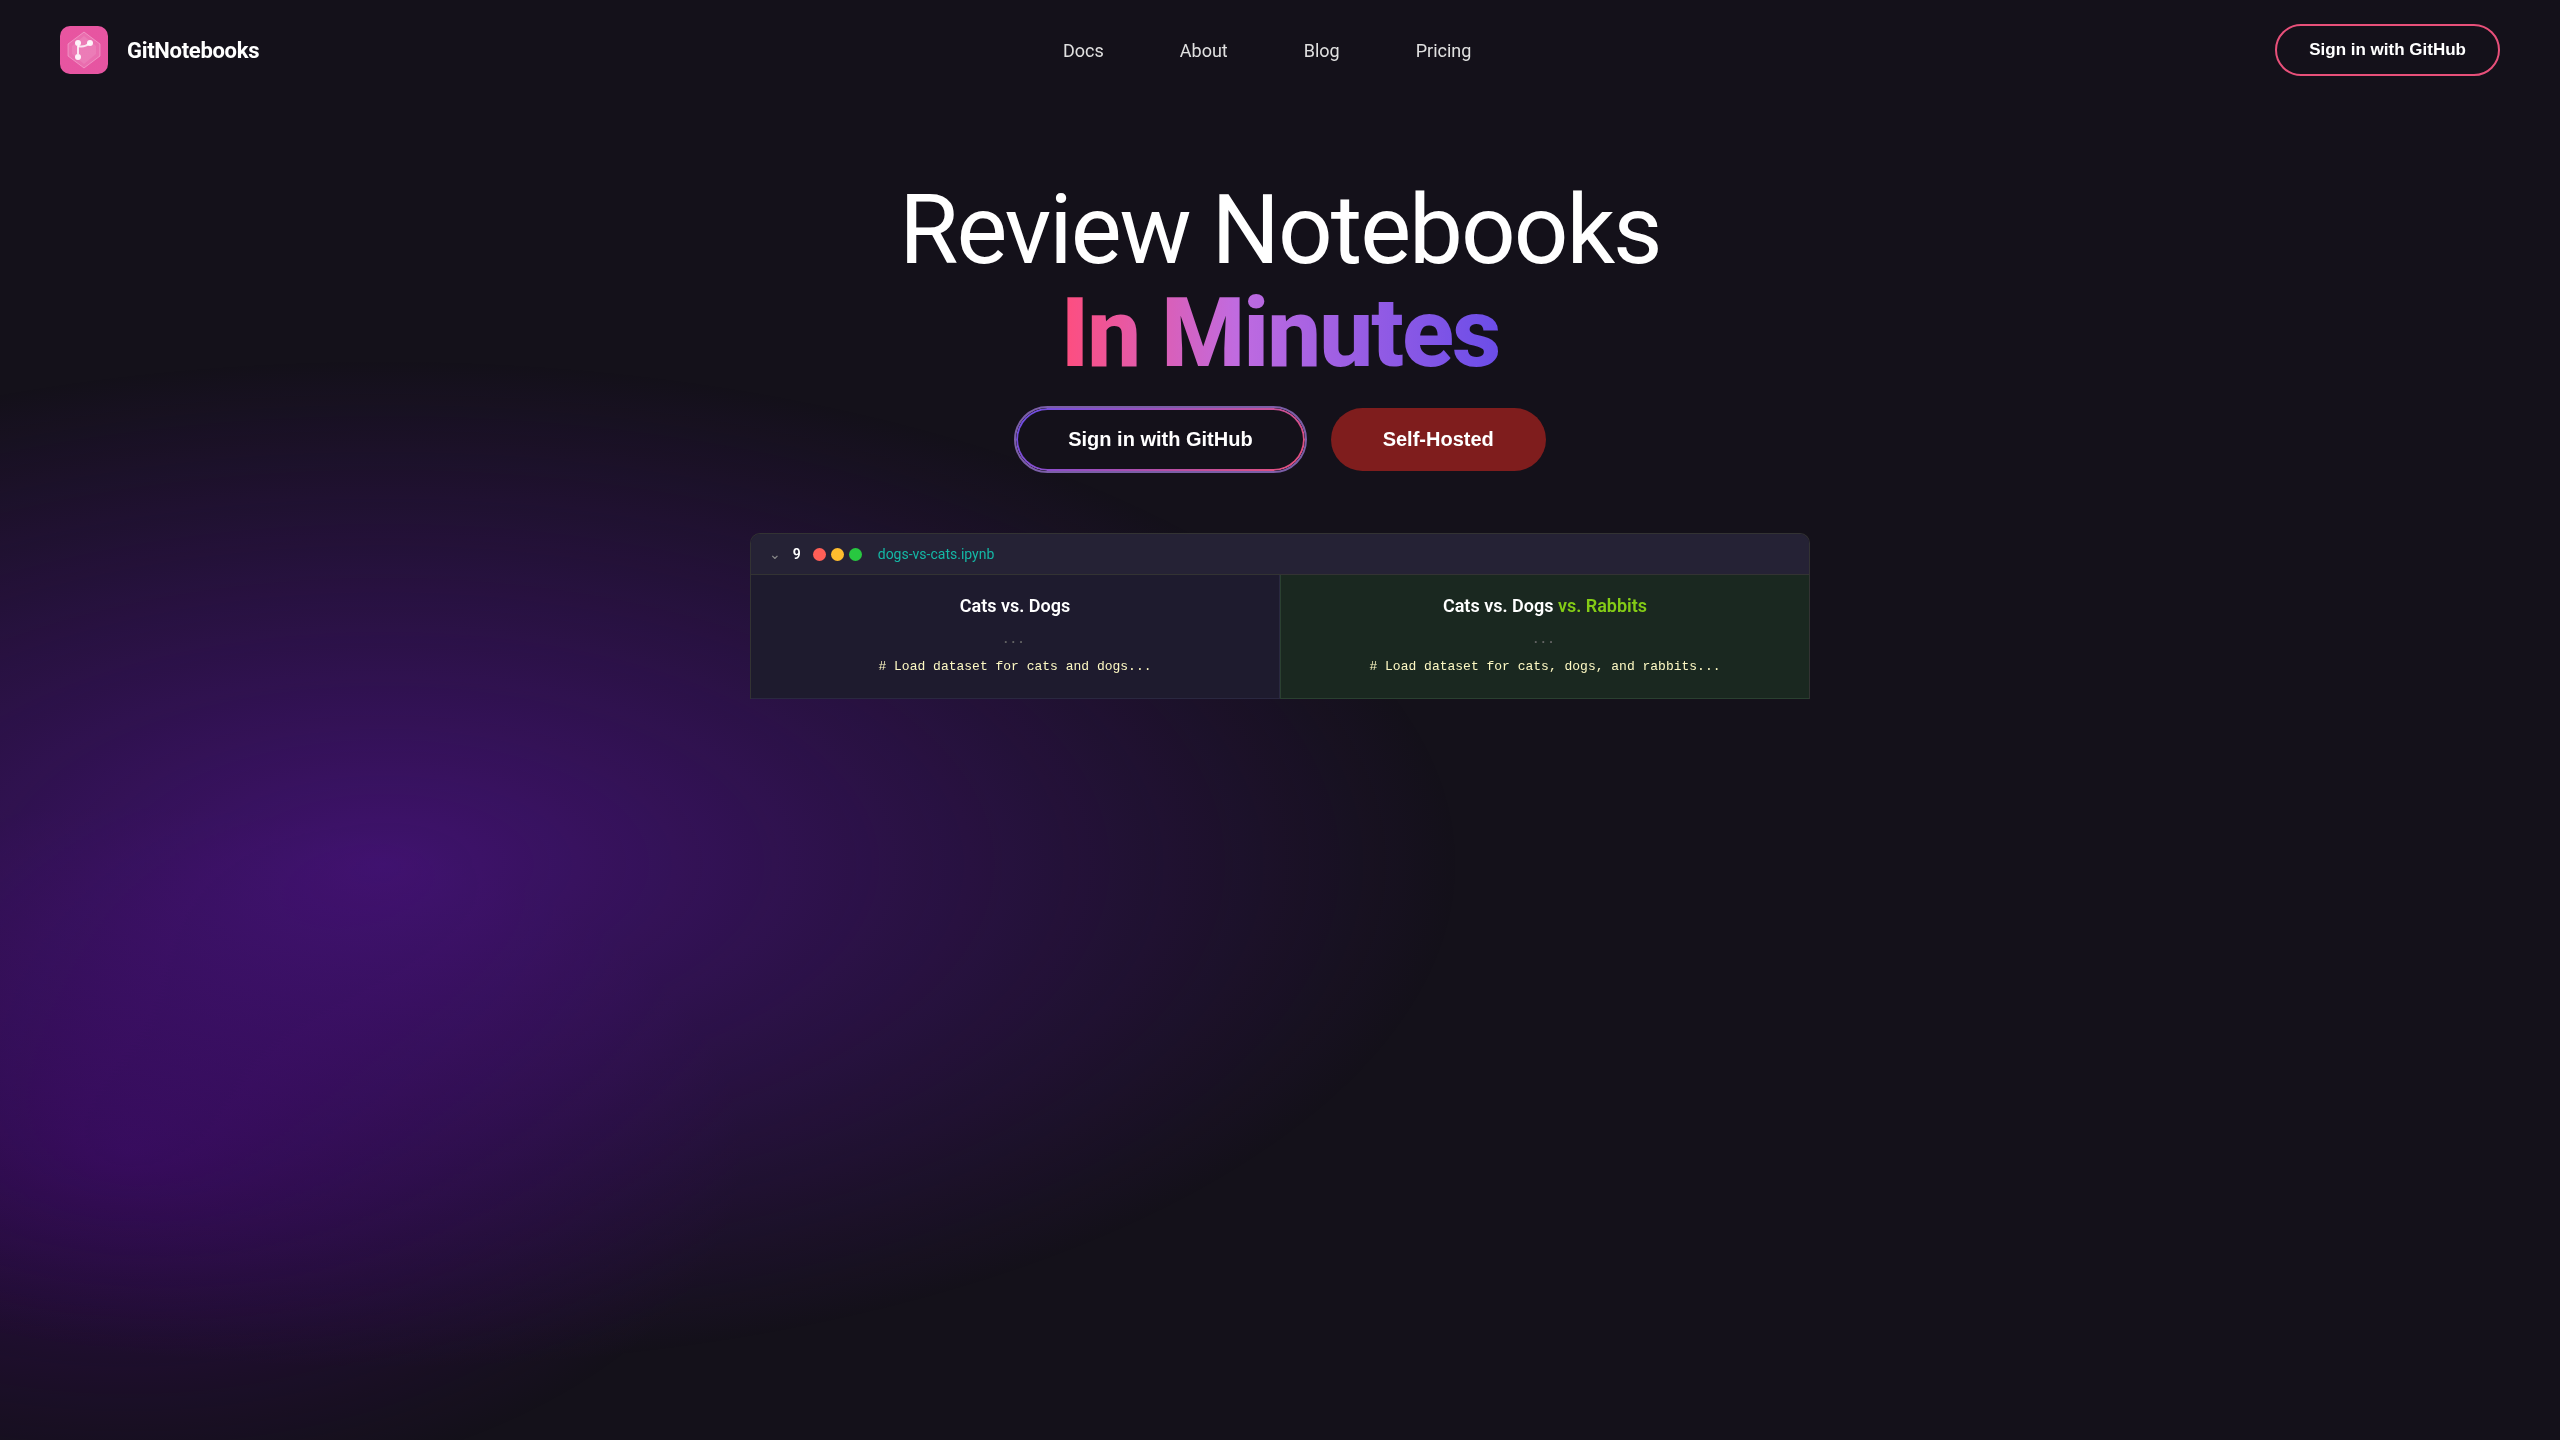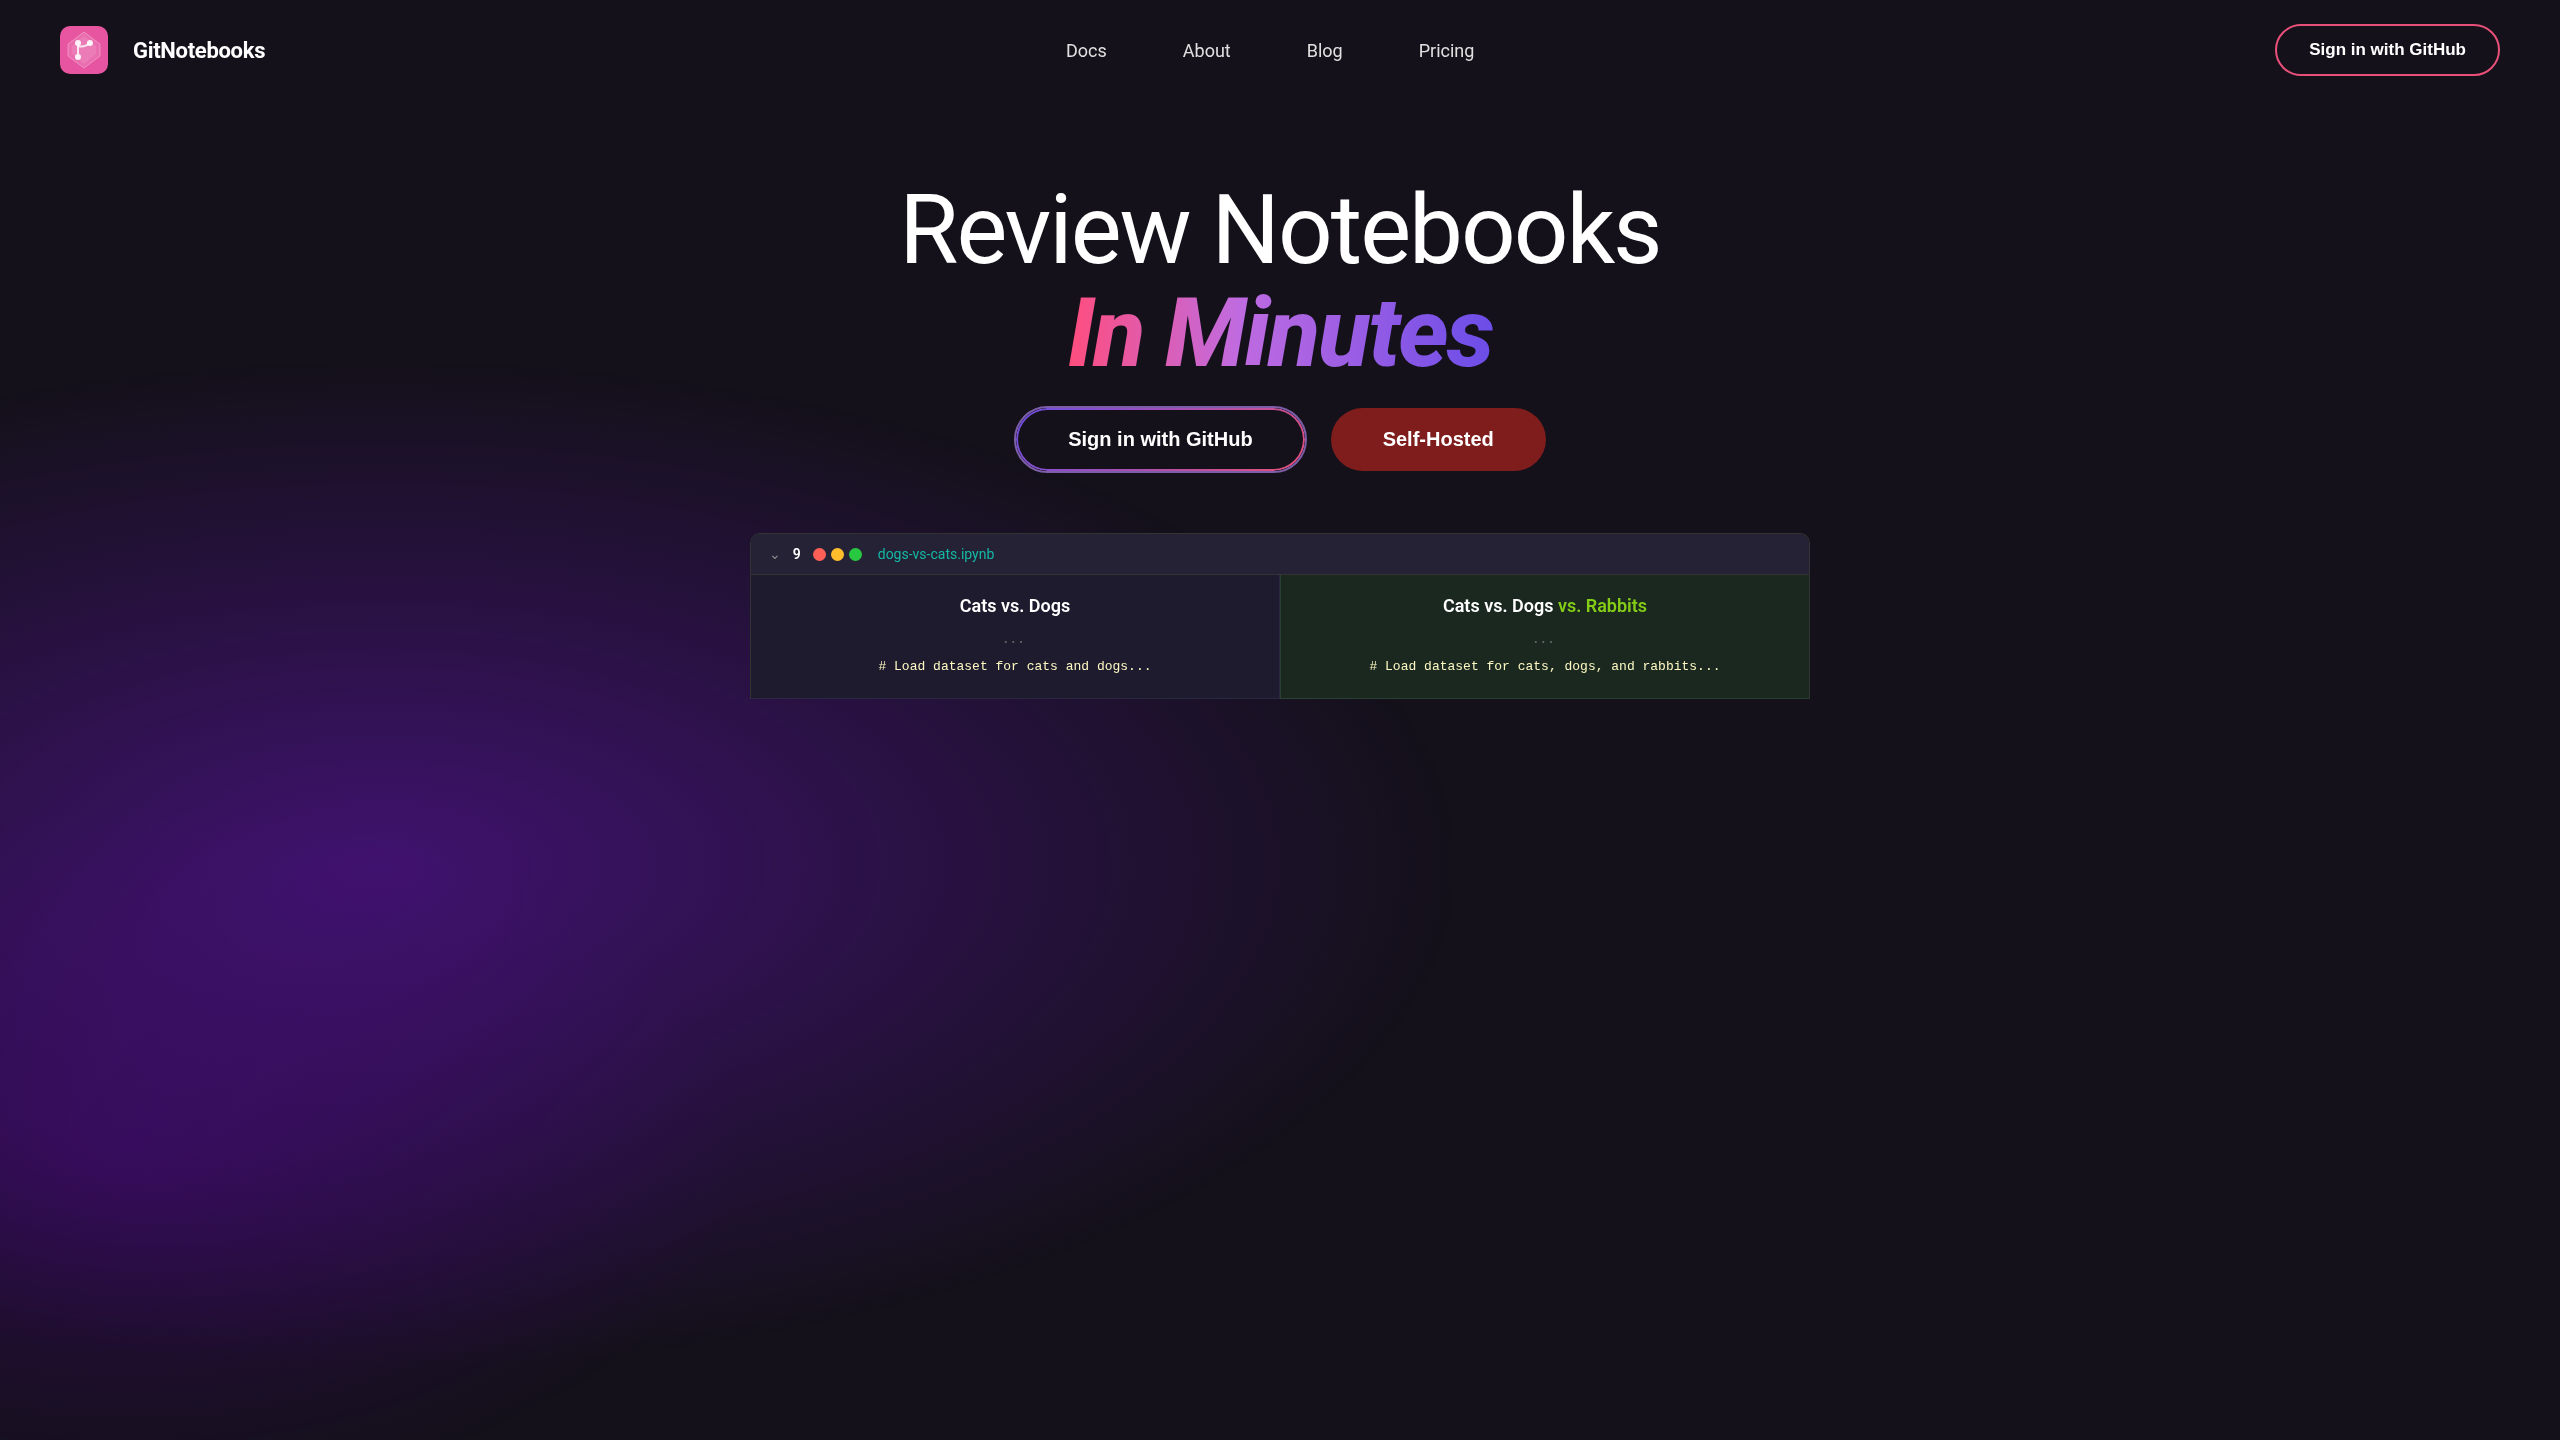--- a/index.html
+++ b/index.html
@@ -30,21 +30,21 @@
       z-index: 10;
       display: flex;
       align-items: center;
       justify-content: space-between;
       padding: 24px 60px;
     }
 
     .logo-area {
       display: flex;
       align-items: center;
-      gap: 25px;
+      gap: 19px;
       text-decoration: none;
       color: inherit;
     }
 
     .logo-icon {
       width: 48px;
       height: 48px;
       flex-shrink: 0;
     }
 
@@ -102,21 +102,20 @@
       font-size: 96px;
       font-weight: 800;
       line-height: 1.1;
       letter-spacing: -2px;
       background: linear-gradient(90deg, #ff4d7d 0%, #c06be0 40%, #6b4de8 100%);
       -webkit-background-clip: text;
       -webkit-text-fill-color: transparent;
       background-clip: text;
       display: inline-block;
       margin-bottom: 20px;
-      font-style: italic;
     }
 
     .hero-subtitle {
       font-size: 20px;
       color: #a0a0b0;
       margin-bottom: 48px;
       font-weight: 400;
     }
 
     .hero-buttons {

